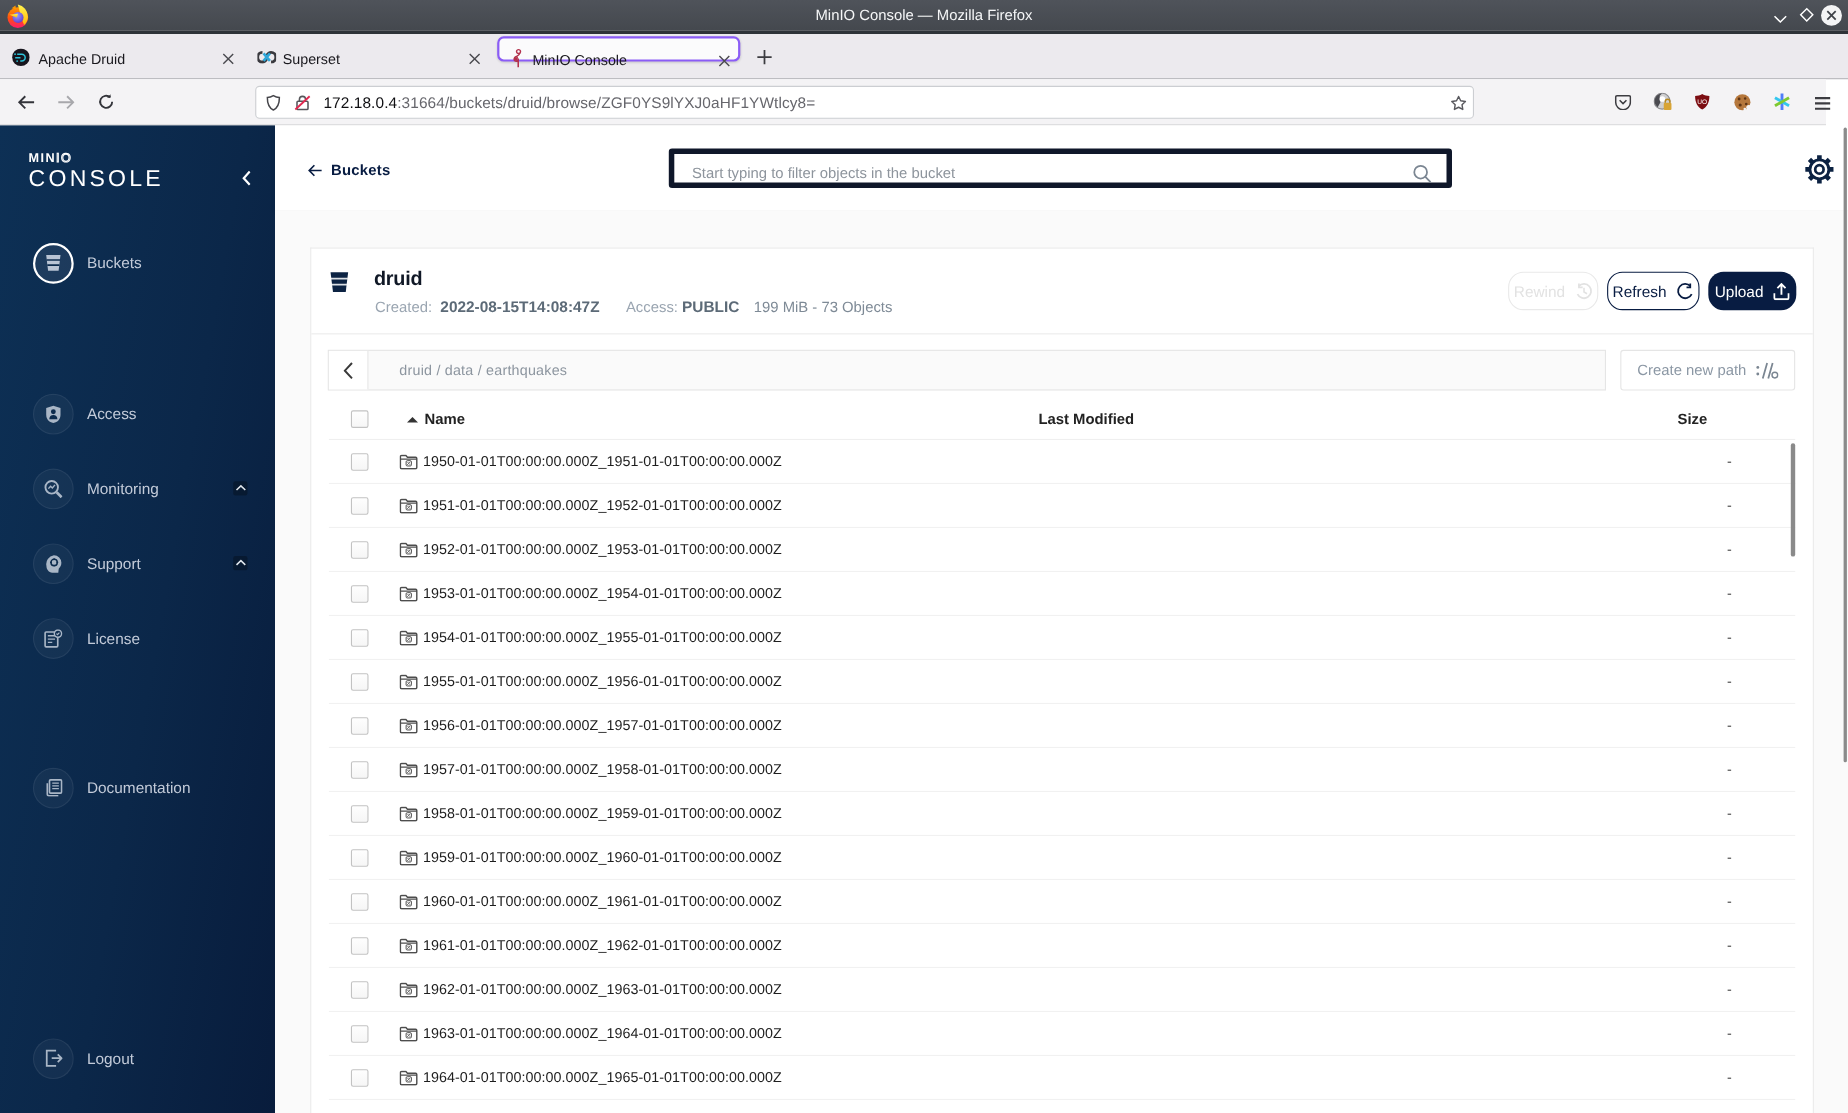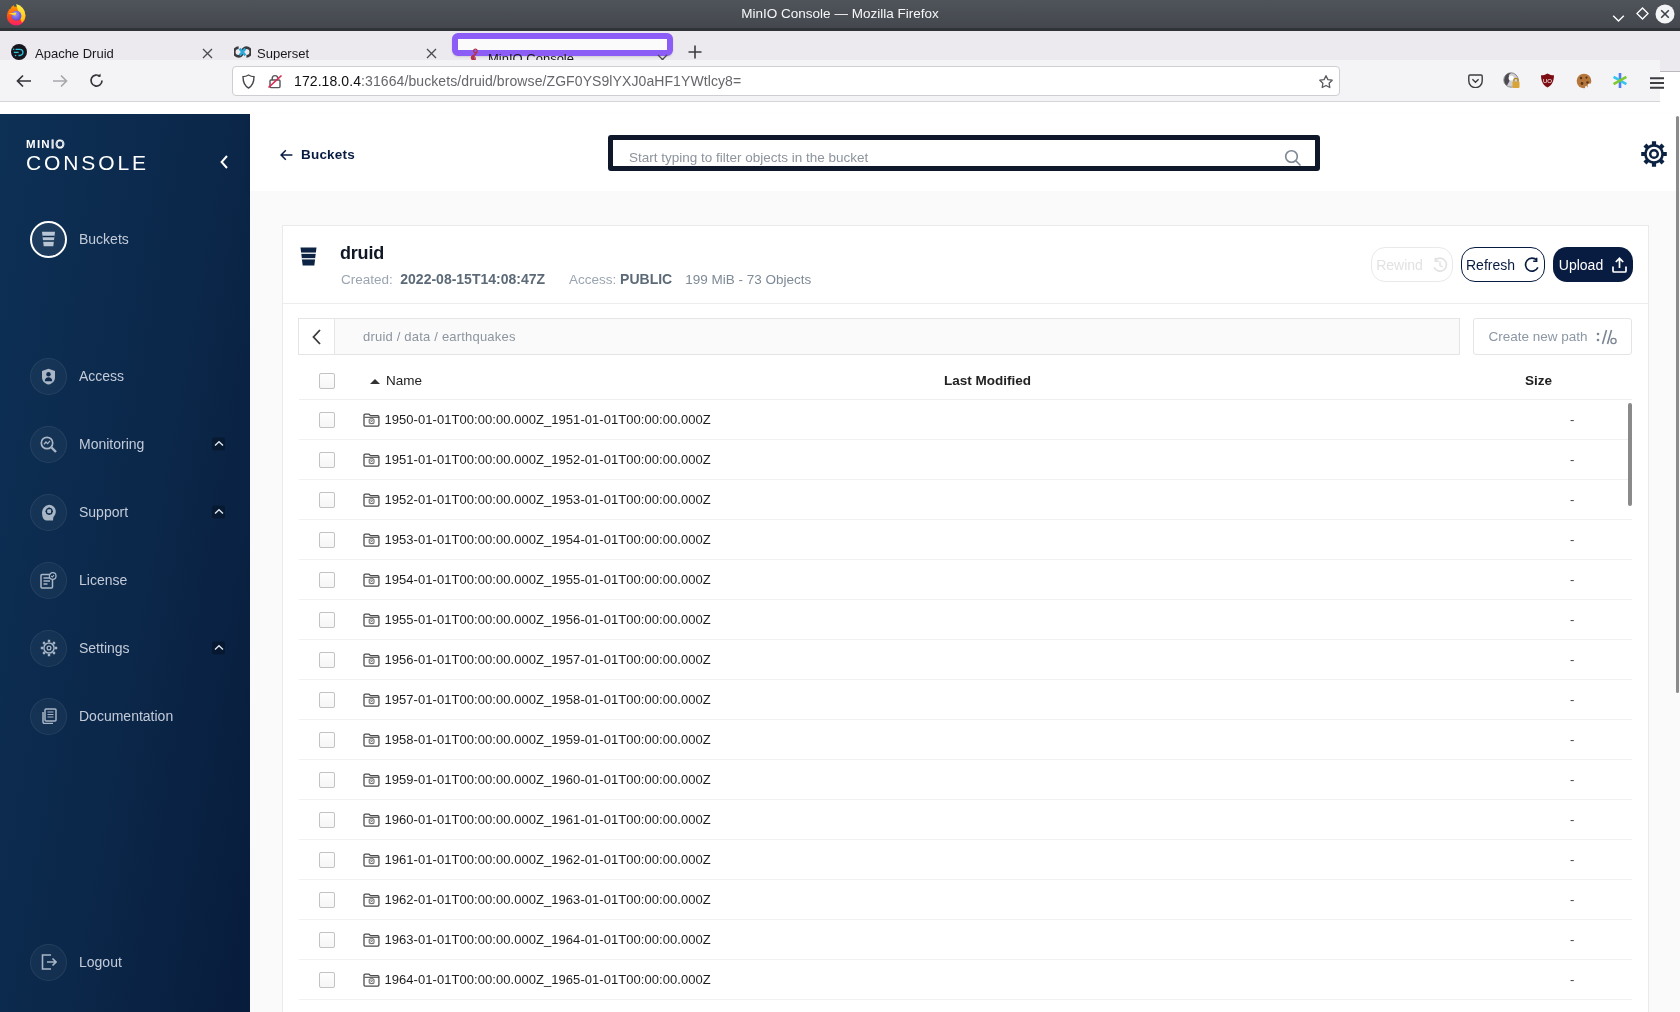--- a/index.html
+++ b/index.html
@@ -5,22 +5,22 @@
 body{font-family:"Liberation Sans",sans-serif;position:relative;background:#fff}
 .abs{position:absolute}
 
 .titlebar{position:absolute;left:0;top:0;width:1680px;height:28px;
   background:linear-gradient(#4f535a,#44484e)}
 .titlebar .title{position:absolute;left:0;right:0;top:6px;text-align:center;
   color:#f6f7f8;font-size:13.5px}
 .darkstrip{position:absolute;left:0;top:28px;width:1680px;height:3px;background:#2e3338}
 .tabbar{position:absolute;left:0;top:31px;width:1680px;height:41px;background:#eceaee;border-bottom:1px solid #b9b8bc}
 .tab{position:absolute;top:1px;height:40px;display:flex;align-items:center;color:#19181d;font-size:13px}
-.tab.active{top:1.5px;height:23px;background:#fbfbfc;border:6px solid #8b5cf6;border-radius:6px;box-shadow:0 1px 2px rgba(0,0,0,.12)}
-.navbar{position:absolute;left:0;top:60px;width:1660px;height:42px;background:#f4f3f5;border-bottom:1px solid #d5d4d8}
+.tab.active{top:1.5px;height:23px;background:#fbfbfc;border:2px solid #8b5cf6;border-radius:6px;box-shadow:0 1px 2px rgba(0,0,0,.12)}
+.navbar{position:absolute;left:0;top:72px;width:1660px;height:42px;background:#f4f3f5;border-bottom:1px solid #d5d4d8}
 .urlbox{position:absolute;left:232px;top:5.5px;width:1108px;height:30px;background:#fff;
   border:1px solid #ccced2;border-radius:4px}
 .urltext{position:absolute;left:61px;top:6.5px;font-size:14px;letter-spacing:.09px;color:#0f0f12;white-space:nowrap}
 .urltext span{color:#66666c}
 
 .sidebar{position:absolute;left:0;top:114px;width:250px;height:898px;overflow:hidden;
   background:linear-gradient(100deg,#0d3055 0%,#0b2749 55%,#081c3c 100%)}
 .logo{position:absolute;left:26px;top:24px;color:#fff}
 .logo .mini{font-size:11.5px;font-weight:bold;letter-spacing:1.3px;line-height:13px}
 .logo .mini .io{color:transparent;font-weight:normal;-webkit-text-stroke:0.9px #fff}
@@ -65,21 +65,21 @@
 .crumbbox .path{position:absolute;left:64px;top:10px;font-size:13px;color:#8c959f;letter-spacing:.2px}
 .newpath{position:absolute;left:1190px;top:92px;width:159px;height:37px;border:1px solid #e5e5e5;
   border-radius:3px;background:#fff;color:#8b97a4;font-size:13.5px;
   display:flex;align-items:center;justify-content:center}
 .newpath svg{margin-left:8px}
 
 .thead{position:absolute;left:16px;top:147px;width:1333px;height:27px}
 .thead .cb{left:20px;top:0}
 .sorttri{position:absolute;left:71px;top:6px;width:0;height:0;border-left:5.5px solid transparent;
   border-right:5.5px solid transparent;border-bottom:5.5px solid #333}
-.thname{position:absolute;left:87px;top:0;font-size:13.5px;font-weight:normal;color:#222}
+.thname{position:absolute;left:87px;top:0;font-size:13.5px;font-weight:bold;color:#222}
 .thmod{position:absolute;left:645px;top:0;font-size:13.5px;font-weight:bold;color:#222}
 .thsize{position:absolute;left:1226px;top:0;font-size:13.5px;font-weight:bold;color:#222}
 .cb{position:absolute;width:16px;height:16px;border:1px solid #c2c2c2;border-radius:2px;
   background:linear-gradient(#fefefe,#f6f6f6)}
 .rows{position:absolute;left:16px;top:174px;width:1333px}
 .theadline{position:absolute;left:16px;top:173px;width:1333px;height:1px;background:#efefef}
 .row{position:relative;width:1333px;height:40px;border-bottom:1px solid #f1f1f1}
 .row .cb{left:20px;top:12px}
 .row .ficon{position:absolute;left:64px;top:13px}
 .row .nm{position:absolute;left:85.5px;top:12px;font-size:13px;color:#1e1e1e;letter-spacing:.05px}
@@ -286,40 +286,20 @@
 <div class="mitem" style="top:447.5px">
       <span class="mcirc">
         <svg width="17" height="17" viewBox="0 0 17 17">
 <rect x="1" y="2.5" width="11.5" height="13.5" rx="1" fill="none" stroke="#a9b6c6" stroke-width="1.5"></rect>
 <path d="M3.5 6 h6.5 M3.5 9 h6.5 M3.5 12 h4" stroke="#a9b6c6" stroke-width="1.3"></path>
 <circle cx="12.7" cy="4" r="3.3" fill="#0d2c4f" stroke="#a9b6c6" stroke-width="1.3"></circle>
 <path d="M11.3 4 l1 1 l1.7-1.9" fill="none" stroke="#a9b6c6" stroke-width="1.1"></path>
 </svg>
       </span>
       <span class="mlabel">License</span>
-    </div>
-<div class="mitem" style="top:515.5px">
-      <span class="mcirc">
-        <svg width="18" height="18" viewBox="0 0 18 18">
-<g stroke="#a9b6c6" fill="none">
-<circle cx="9" cy="9" r="5.1" stroke-width="1.5"></circle>
-<circle cx="9" cy="9" r="1.9" stroke-width="1.3"></circle>
-<g stroke-width="2.4">
-<path d="M9 0.8 v2.2 M9 15 v2.2 M0.8 9 h2.2 M15 9 h2.2"></path>
-<path d="M3.2 3.2 l1.6 1.6 M13.2 13.2 l1.6 1.6 M14.8 3.2 l-1.6 1.6 M4.8 13.2 l-1.6 1.6"></path>
-</g>
-          </g>
-        </svg>
-      </span>
-      <span class="mlabel">Settings</span>
-      <span class="mchev">
-        <svg width="10" height="6" viewBox="0 0 10 6">
-<path d="M1 5 L5 1.2 L9 5" fill="none" stroke="#dfe5ec" stroke-width="1.4"></path>
-        </svg>
-      </span>
     </div>
 <div class="mitem" style="top:583.5px">
       <span class="mcirc">
         <svg width="16" height="16" viewBox="0 0 16 16">
 <rect x="4" y="1" width="11" height="12" rx="1" fill="none" stroke="#a9b6c6" stroke-width="1.5"></rect>
 <path d="M6.5 4 h6 M6.5 6.5 h6 M6.5 9 h6" stroke="#a9b6c6" stroke-width="1.2"></path>
 <path d="M2 4 V14 a1.5 1.5 0 0 0 1.5 1.5 H12" fill="none" stroke="#a9b6c6" stroke-width="1.5"></path>
 </svg>
       </span>
       <span class="mlabel">Documentation</span>

